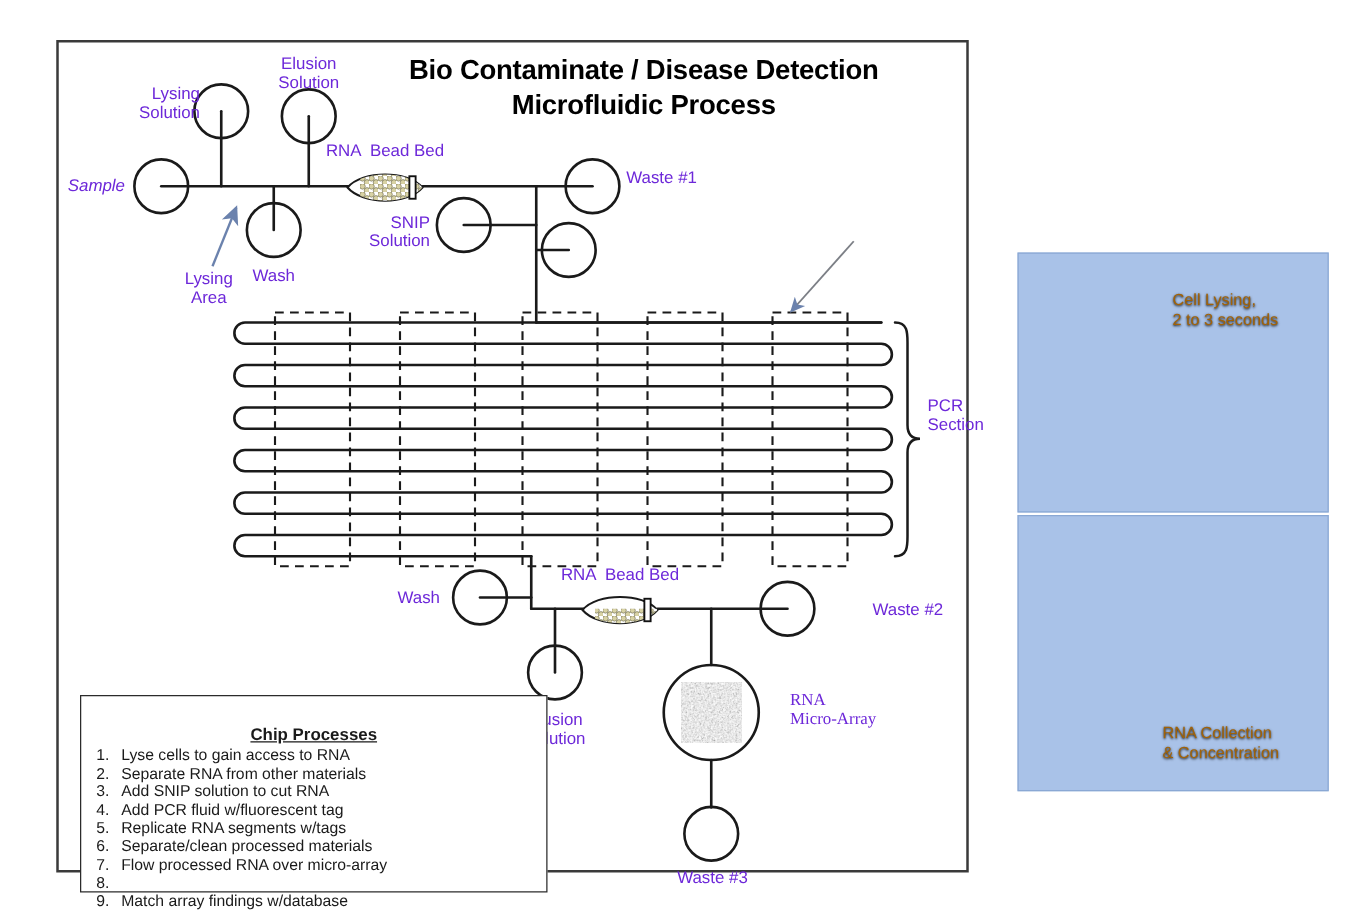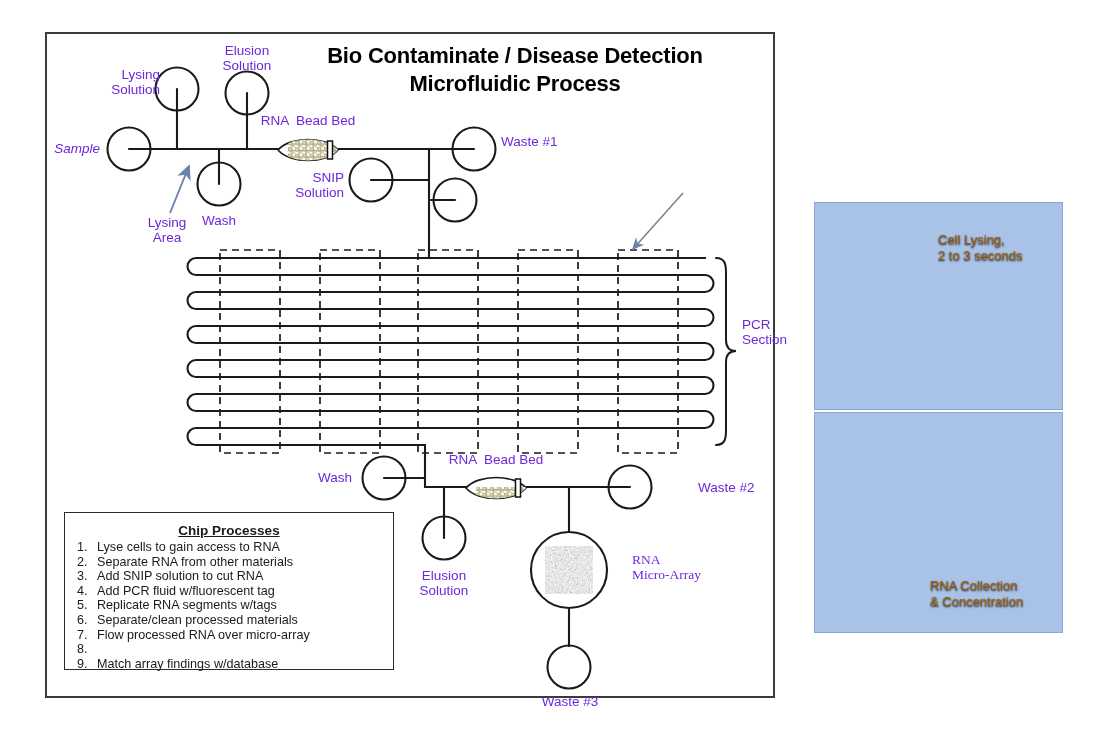--- a/index.html
+++ b/index.html
@@ -16,23 +16,23 @@
   .lbl.c{text-align:center;}
   .lbl.r{text-align:right;}
 
   .title{
     position:absolute;left:265px;top:42px;width:500px;
     text-align:center;font-size:22px;font-weight:bold;line-height:28px;
     letter-spacing:-0.2px;color:#000;
   }
 
   .proc-box{
-    position:absolute;left:64px;top:512px;width:330px;height:158px;
+    position:absolute;left:64px;top:556px;width:374px;height:158px;
     border:1.6px solid #2b2b2b;background:#fff;box-sizing:border-box;
-    padding:10px 0 0 0;
+    padding:23px 0 0 0;
   }
   .proc-title{text-align:center;font-size:13.5px;font-weight:bold;text-decoration:underline;margin-bottom:2px;}
   .proc-list{margin:0;padding:0;list-style:none;}
   .proc-list li{display:flex;font-size:12.6px;line-height:14.6px;padding-left:12px;}
   .proc-list li .num{width:20px;flex:none;}
 
   .photo-panel{position:absolute;box-sizing:border-box;background:#a9c2e8;border:1px solid #8aa8d4;}
   .photo-cap{position:absolute;color:#a16207;font-size:13px;line-height:16px;white-space:pre;text-shadow:0 1px 2px #000;}
 </style>
 </head>

